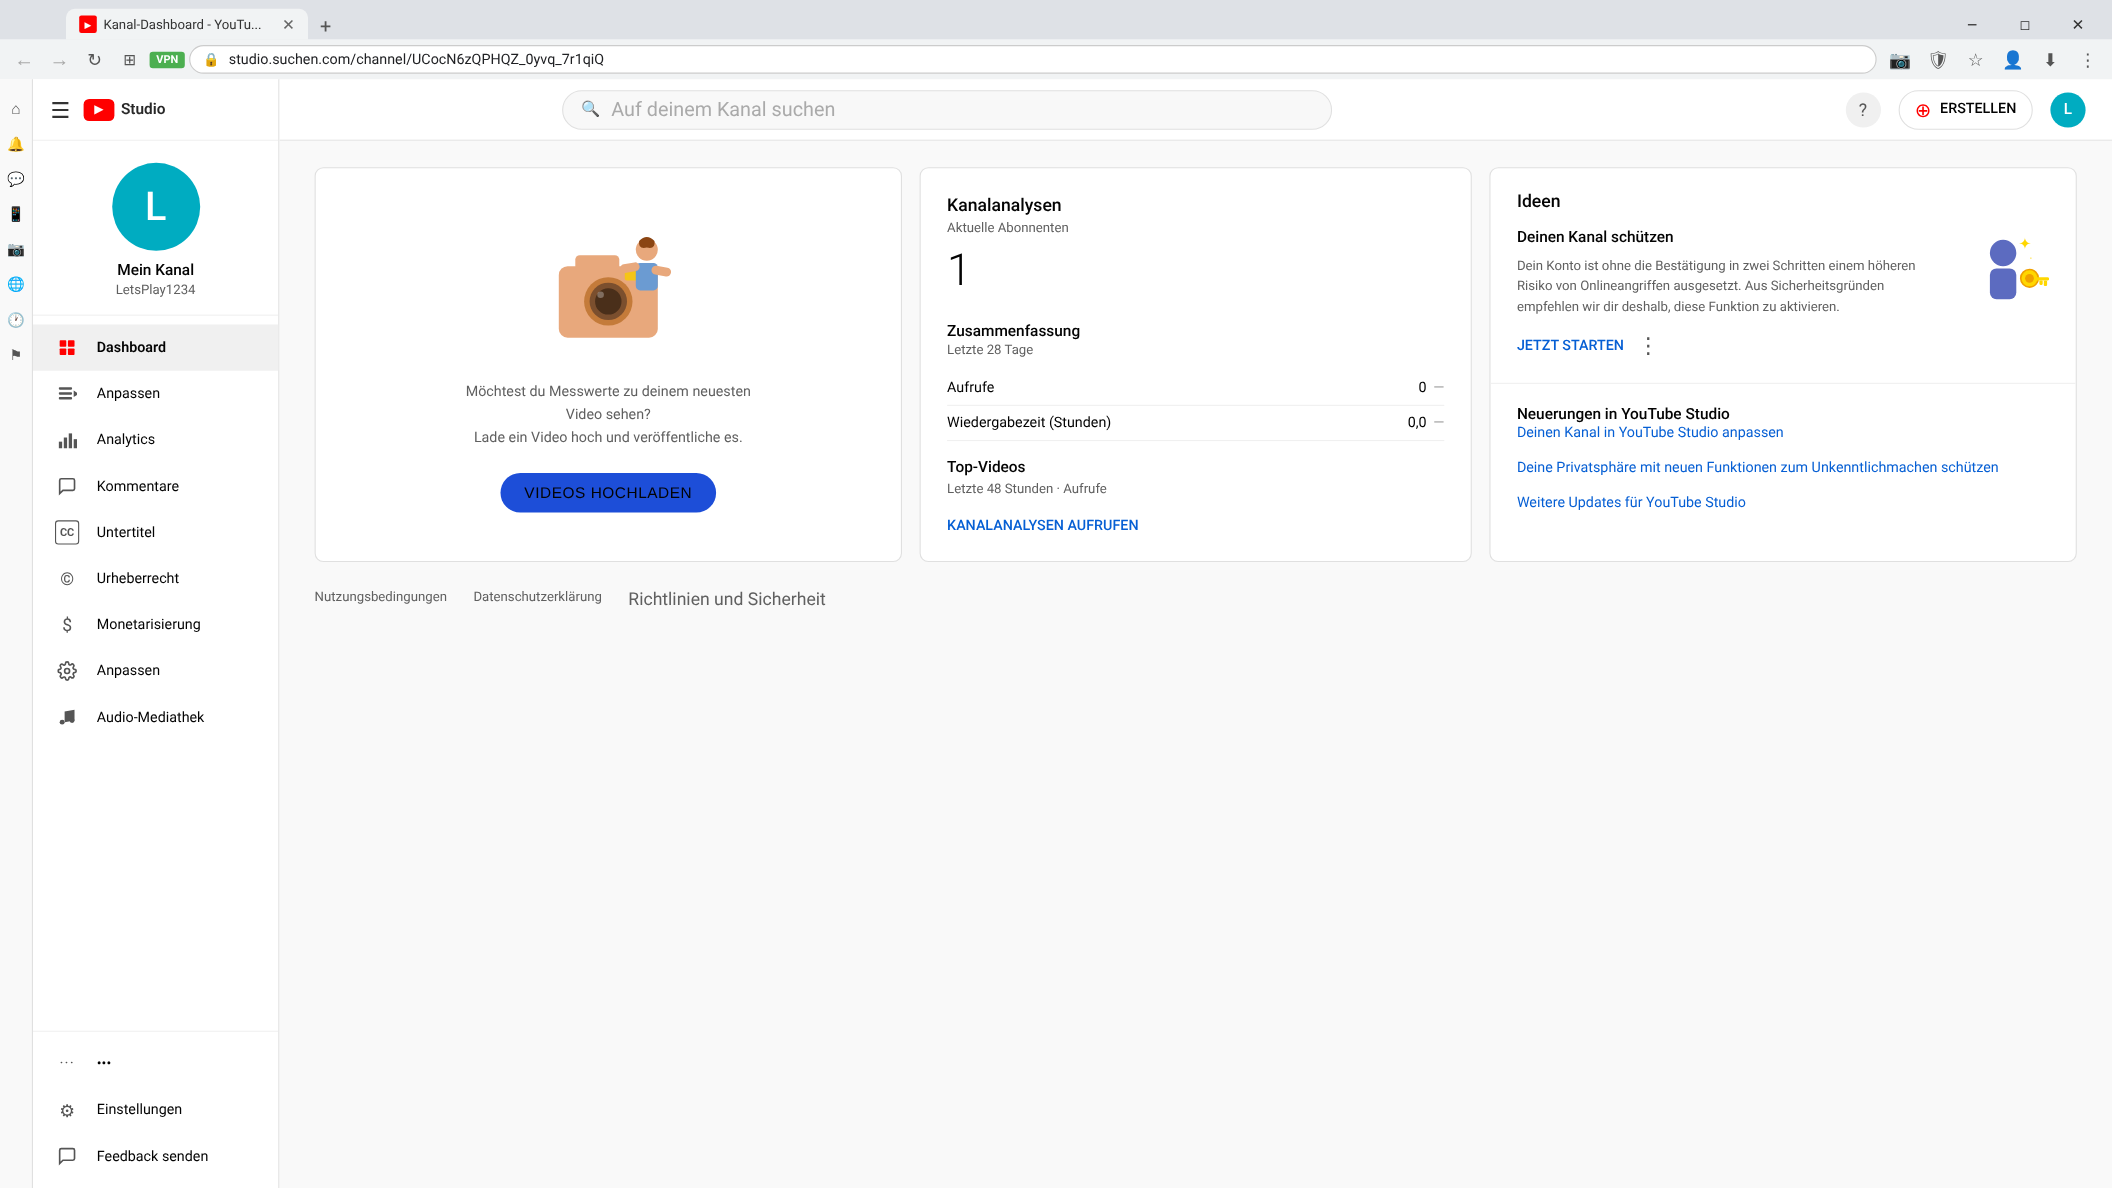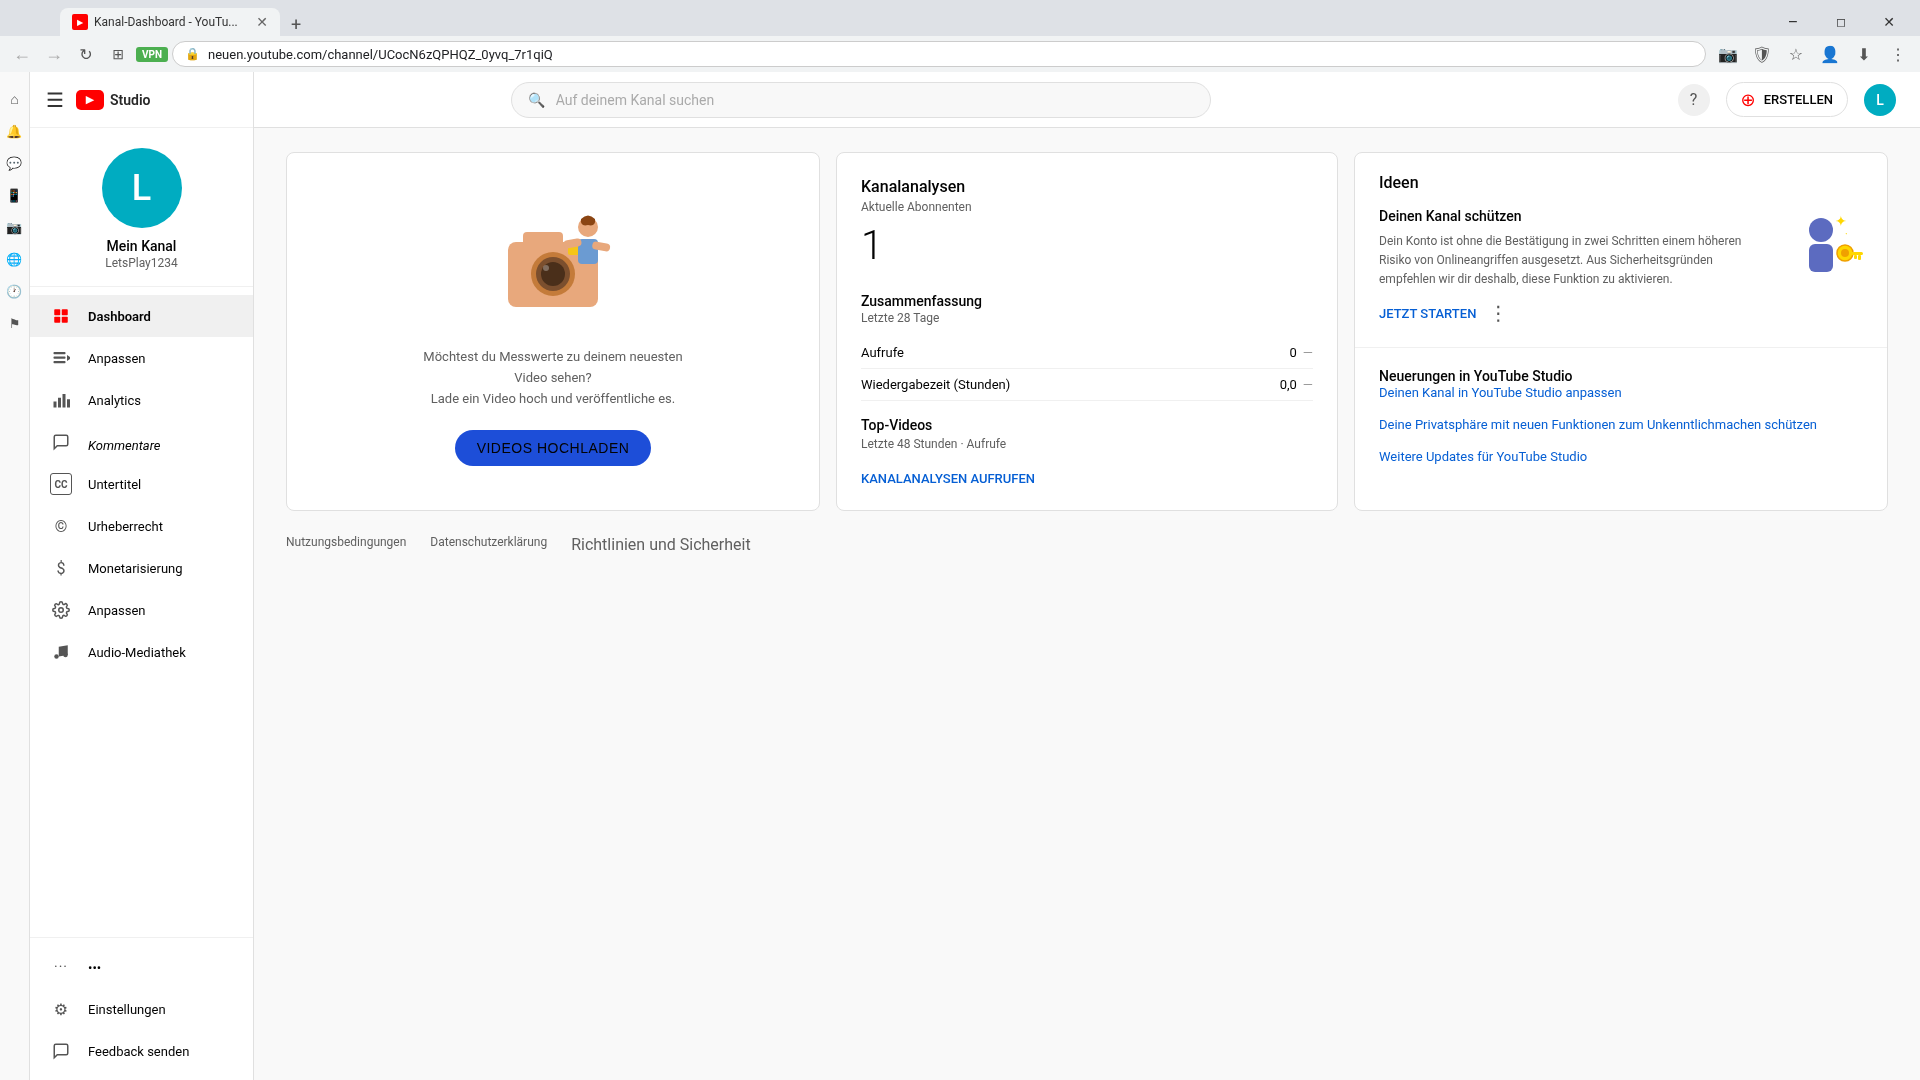--- a/index.html
+++ b/index.html
@@ -27,21 +27,21 @@
   </div>
 
   <div style="display:flex;align-items:center;background:#f1f3f4;height:36px;padding:0 8px;gap:4px;">
     <div style="width:28px;height:28px;border-radius:50%;display:flex;align-items:center;justify-content:center;cursor:pointer;color:#aaa;font-size:18px;">←</div>
     <div style="width:28px;height:28px;border-radius:50%;display:flex;align-items:center;justify-content:center;cursor:pointer;color:#aaa;font-size:18px;">→</div>
     <div style="width:28px;height:28px;border-radius:50%;display:flex;align-items:center;justify-content:center;cursor:pointer;color:#555;font-size:16px;">↻</div>
     <div style="width:28px;height:28px;border-radius:50%;display:flex;align-items:center;justify-content:center;cursor:pointer;color:#555;font-size:14px;">⊞</div>
     <div style="background:#4CAF50;color:white;font-size:10px;font-weight:bold;padding:2px 6px;border-radius:3px;cursor:pointer;">VPN</div>
     <div style="flex:1;height:26px;background:#fff;border:1px solid #ccc;border-radius:13px;display:flex;align-items:center;padding:0 12px;gap:8px;">
       <span style="color:#555;font-size:12px;">🔒</span>
-      <span style="font-size:13px;color:#202124;flex:1;">neuen.youtube.com/channel/UCocN6zQPHQZ_0yvq_7r1qiQ</span>
+      <span style="font-size:13px;color:#202124;flex:1;">studio.suchen.com/channel/UCocN6zQPHQZ_0yvq_7r1qiQ</span>
     </div>
     <div style="display:flex;align-items:center;gap:6px;margin-left:4px;">
       <div style="width:28px;height:28px;border-radius:50%;display:flex;align-items:center;justify-content:center;cursor:pointer;color:#555;font-size:16px;">📷</div>
       <div style="width:28px;height:28px;border-radius:50%;display:flex;align-items:center;justify-content:center;cursor:pointer;color:#555;font-size:16px;">🛡</div>
       <div style="width:28px;height:28px;border-radius:50%;display:flex;align-items:center;justify-content:center;cursor:pointer;color:#555;font-size:16px;">☆</div>
       <div style="width:28px;height:28px;border-radius:50%;display:flex;align-items:center;justify-content:center;cursor:pointer;color:#555;font-size:16px;">👤</div>
       <div style="width:28px;height:28px;border-radius:50%;display:flex;align-items:center;justify-content:center;cursor:pointer;color:#555;font-size:16px;">⬇</div>
       <div style="width:28px;height:28px;border-radius:50%;display:flex;align-items:center;justify-content:center;cursor:pointer;color:#555;font-size:16px;">⋮</div>
     </div>
   </div>
@@ -111,21 +111,21 @@
           <svg width="18" height="18" viewBox="0 0 24 24" fill="currentColor">
               <rect x="2" y="14" width="4" height="8"></rect>
               <rect x="8" y="9" width="4" height="13"></rect>
               <rect x="14" y="4" width="4" height="18"></rect>
               <rect x="20" y="11" width="4" height="11"></rect>
             </svg>
         </div>
         <span style="font-size:13px;">Analytics</span>
       </div>
 
-      <div style="display:flex;align-items:flex-end;padding:10px 20px;gap:16px;cursor:pointer;font-style:italic;">
+      <div style="display:flex;align-items:center;padding:10px 20px;gap:16px;cursor:pointer;">
         <div style="width:22px;height:22px;display:flex;align-items:center;justify-content:center;font-size:16px;color:#555;flex-shrink:0;">
           <svg width="18" height="18" viewBox="0 0 24 24" fill="none" stroke="currentColor" stroke-width="2">
               <path d="M21 15a2 2 0 0 1-2 2H7l-4 4V5a2 2 0 0 1 2-2h14a2 2 0 0 1 2 2z"></path>
             </svg>
         </div>
         <span style="font-size:13px;">Kommentare</span>
       </div>
 
       <div style="display:flex;align-items:center;padding:10px 20px;gap:16px;cursor:pointer;">
         <div style="width:22px;height:22px;display:flex;align-items:center;justify-content:center;font-size:10px;color:#555;font-weight:bold;flex-shrink:0;border:1.5px solid #555;border-radius:3px;">CC</div>
@@ -183,21 +183,21 @@
       </div>
     </div>
   </div>
 
   <div style="flex:1;display:flex;flex-direction:column;overflow:hidden;">
 
     <div style="display:flex;align-items:center;padding:0 24px;height:56px;background:#fff;border-bottom:1px solid #e0e0e0;flex-shrink:0;">
       <div style="flex:1;max-width:700px;margin:0 auto;">
         <div style="width:100%;height:36px;background:#f8f8f8;border:1px solid #e0e0e0;border-radius:18px;display:flex;align-items:center;padding:0 16px;gap:10px;cursor:text;">
           <span style="color:#777;font-size:14px;">🔍</span>
-          <span style="color:#aaa;font-size:14px;">Auf deinem Kanal suchen</span>
+          <span style="color:#aaa;font-size:18px;">Auf deinem Kanal suchen</span>
         </div>
       </div>
       <div style="display:flex;align-items:center;gap:16px;margin-left:auto;">
         <div style="width:32px;height:32px;border-radius:50%;background:#f0f0f0;display:flex;align-items:center;justify-content:center;cursor:pointer;font-size:16px;color:#555;">?</div>
         <div style="display:flex;align-items:center;gap:8px;background:transparent;border:1px solid #e0e0e0;padding:6px 14px;border-radius:18px;cursor:pointer;">
           <span style="color:#ff0000;font-size:18px;font-weight:300;">⊕</span>
           <span style="font-size:13px;font-weight:500;">ERSTELLEN</span>
         </div>
         <div style="width:32px;height:32px;border-radius:50%;background:#00acc1;display:flex;align-items:center;justify-content:center;color:white;font-size:14px;font-weight:500;cursor:pointer;">
           <span>L</span>

